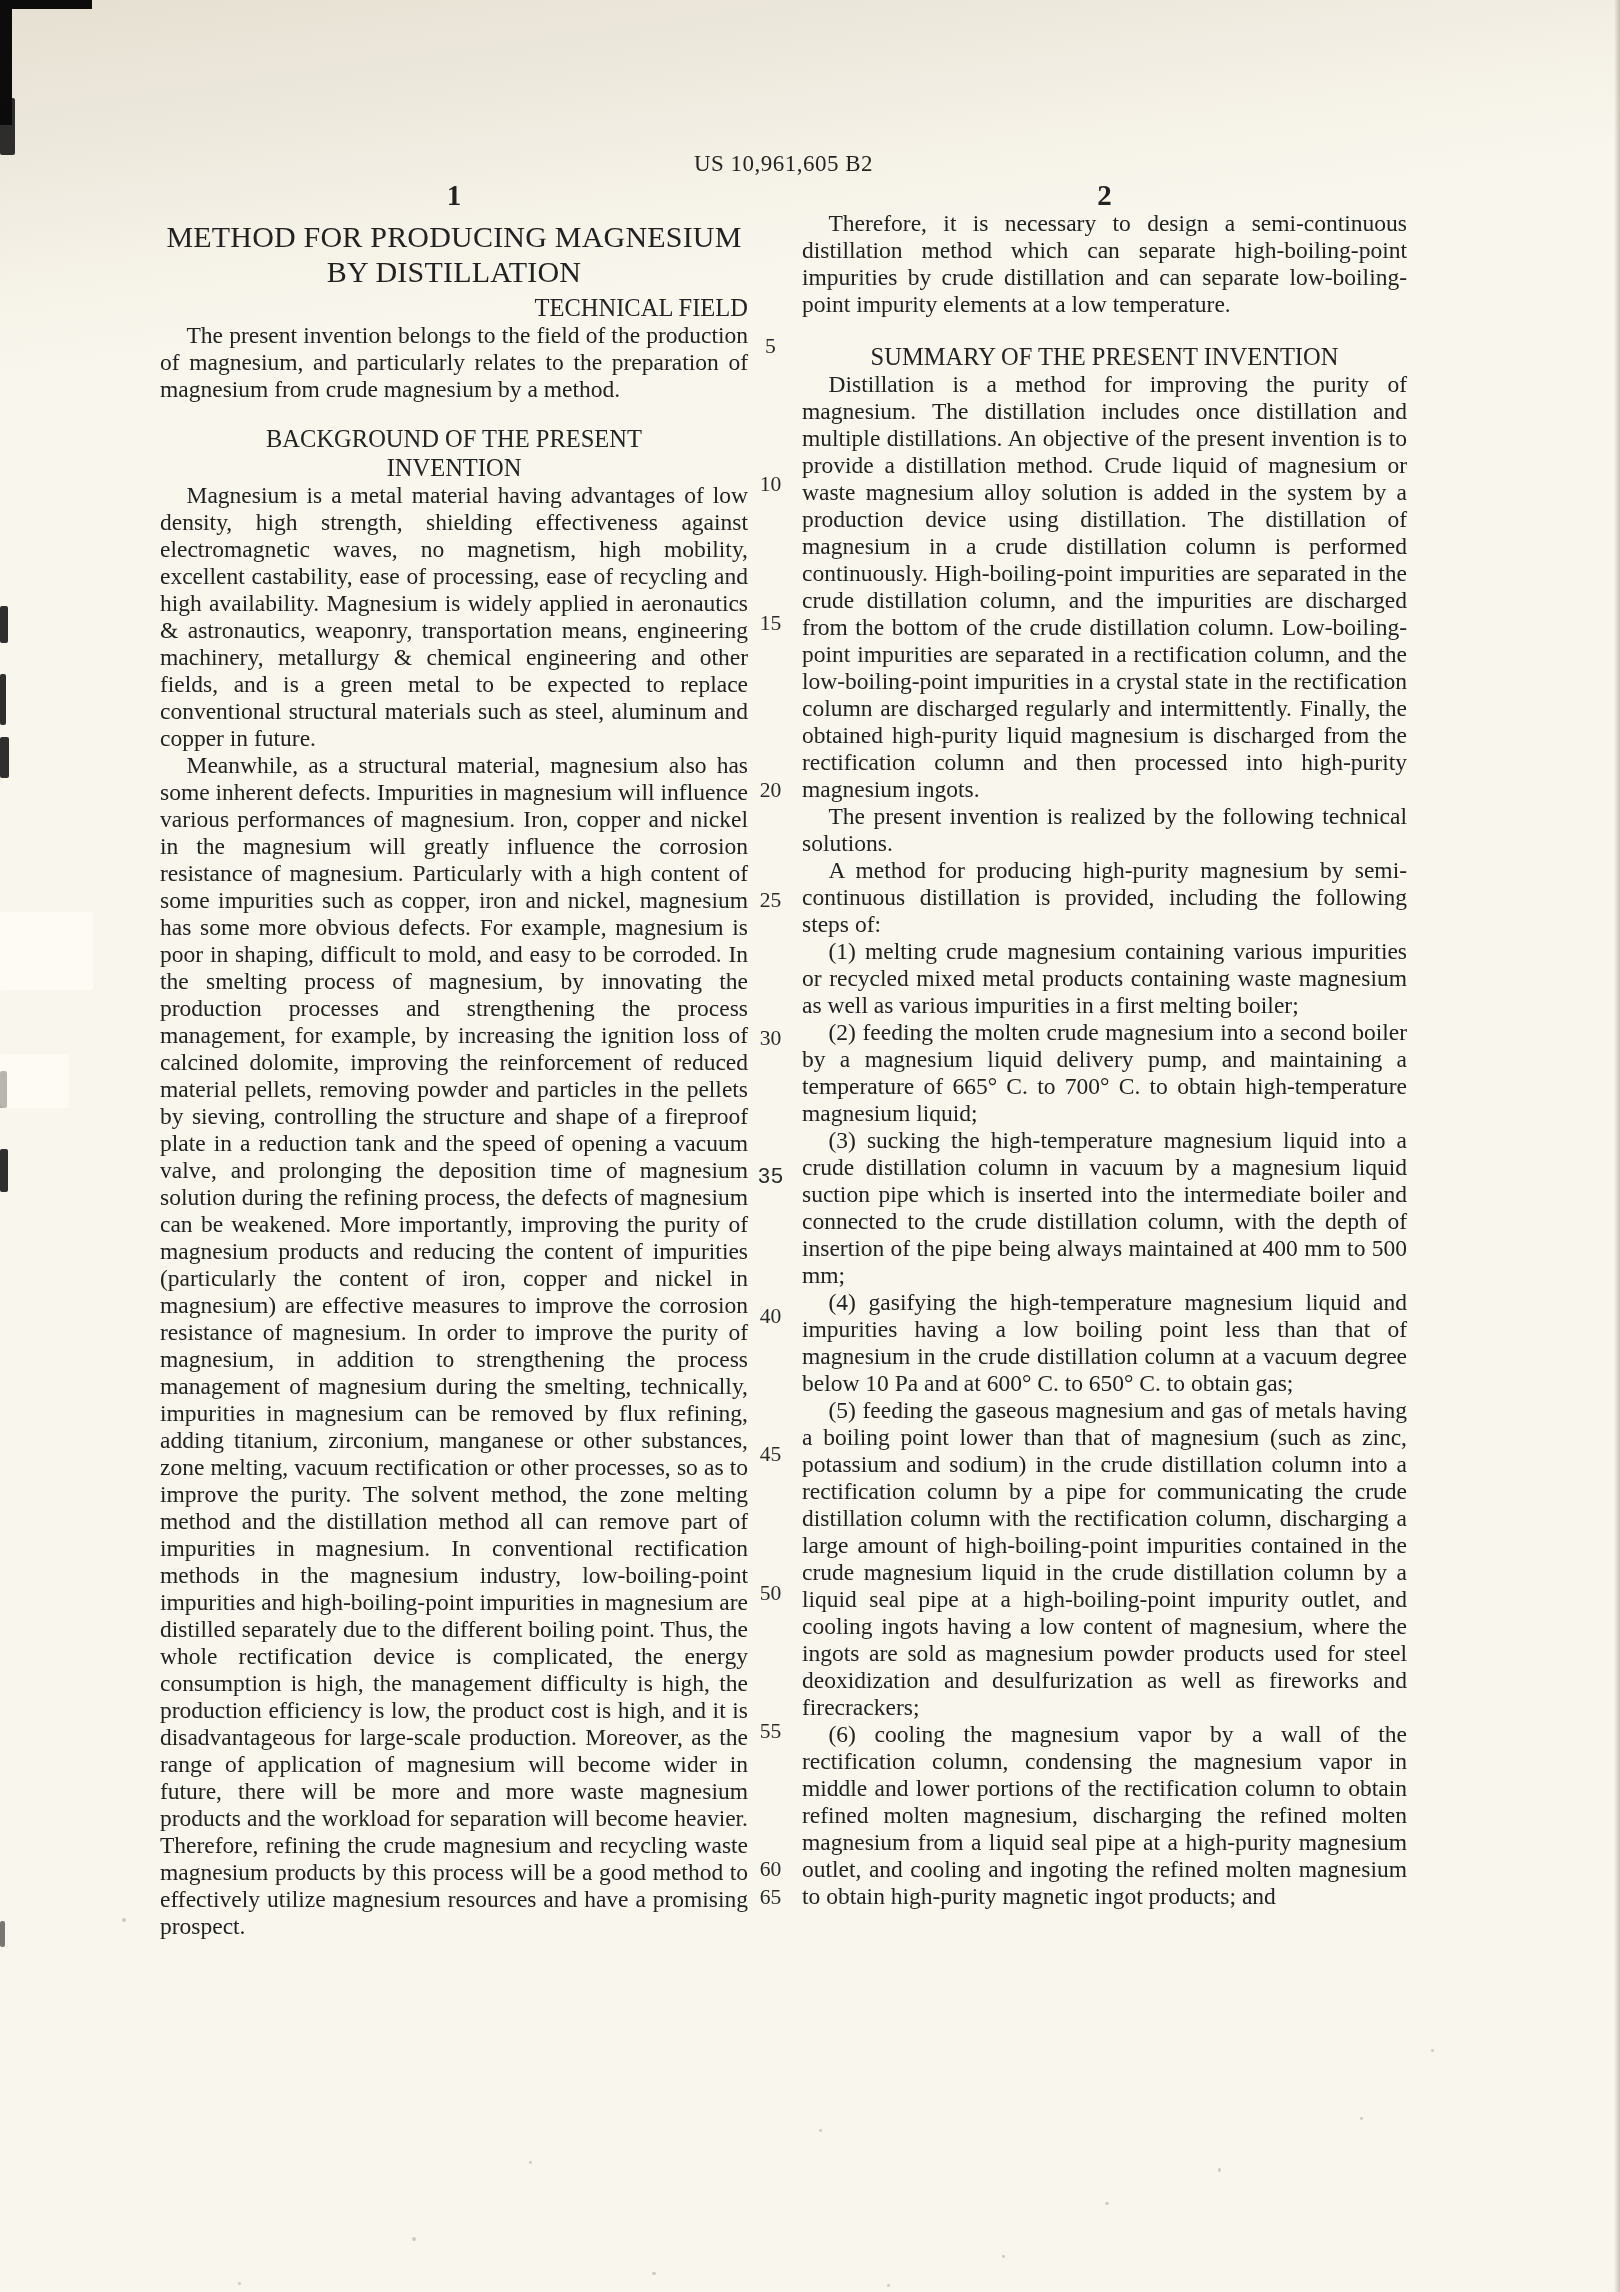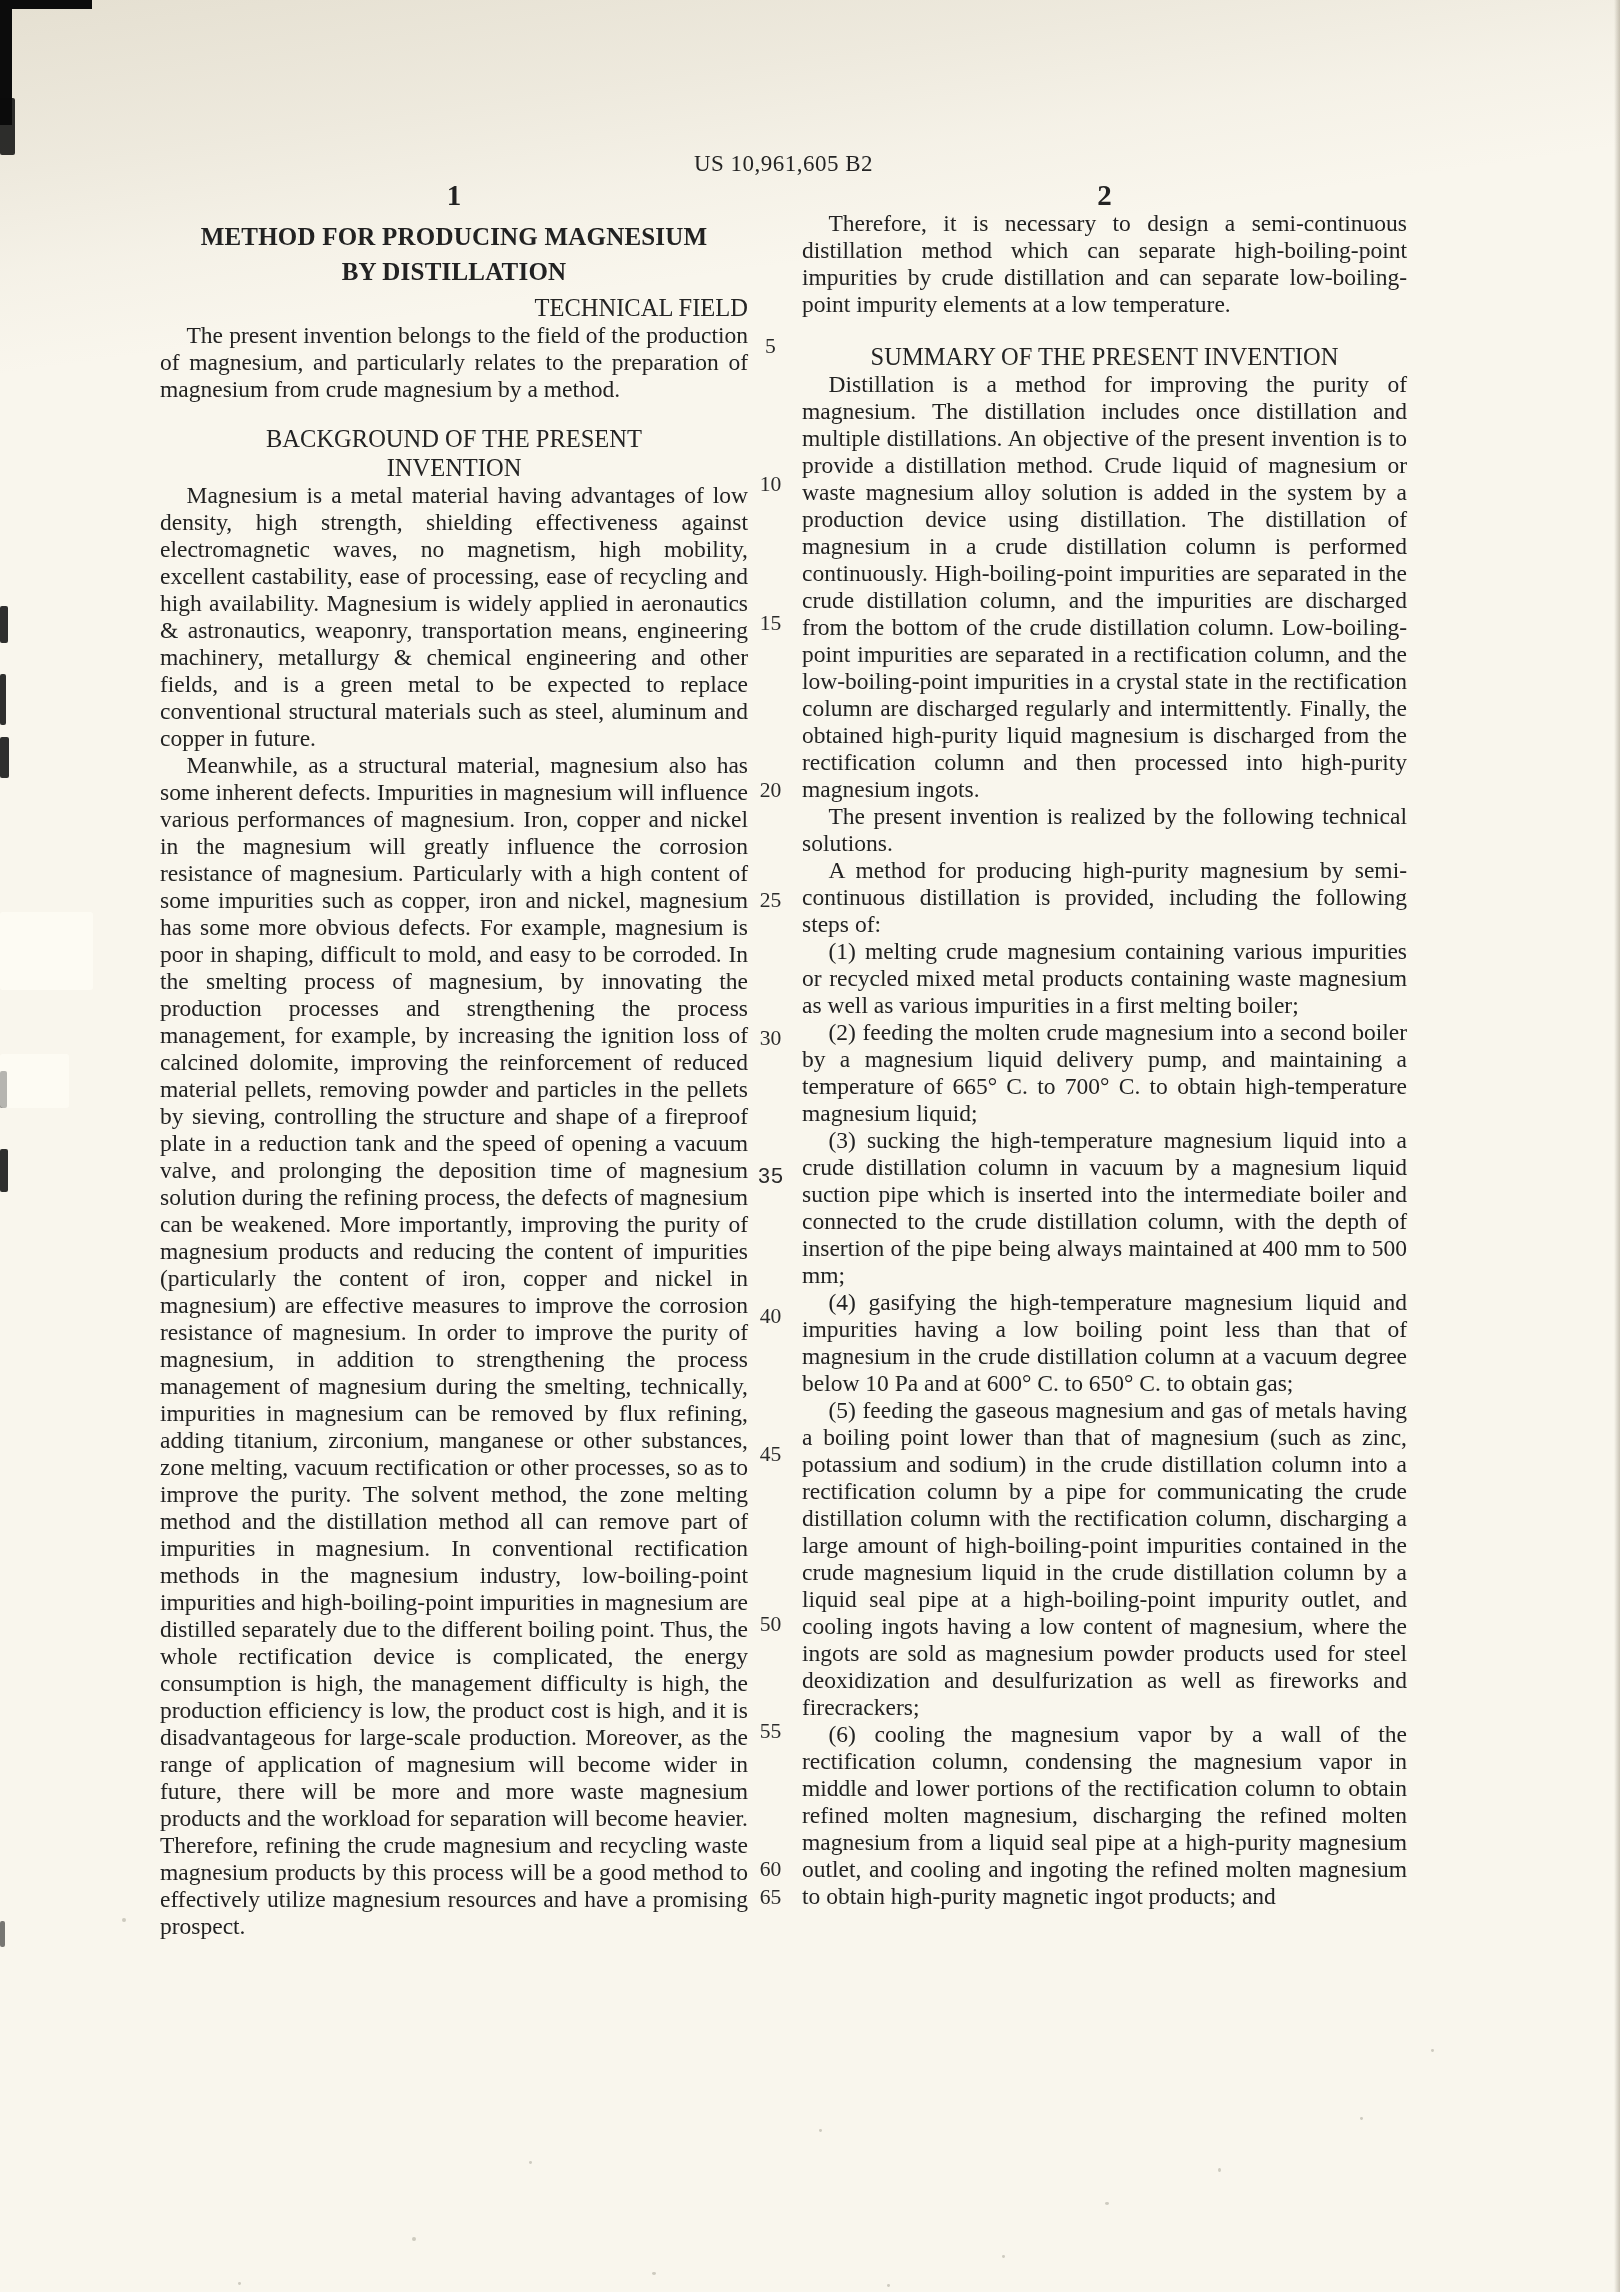--- a/index.html
+++ b/index.html
@@ -34,22 +34,22 @@
 
   .patent-number{
     position:absolute;left:160px;top:151px;width:1247px;
     text-align:center;font-size:23px;letter-spacing:0.5px;color:#242424;
   }
   .col{position:absolute;top:181px;}
   .col-left{left:160px;width:588px;}
   .col-right{left:802px;width:605px;}
   .col-number{font-weight:bold;font-size:29px;text-align:center;line-height:29px;color:#222;}
   .invention-title{
-    margin-top:8.8px;text-align:center;font-weight:bold;
-    font-size:25px;line-height:35px;letter-spacing:0.2px;color:#222;
+    margin-top:8.8px;text-align:center;font-weight:normal;
+    font-size:30px;line-height:35px;letter-spacing:0.2px;color:#222;
   }
   .section-heading{
     text-align:center;font-size:24.5px;line-height:29px;color:#242424;
   }
   .h-technical{margin-top:4px;text-align:right;}
   .h-background{margin-top:21.6px;}
   .h-summary{margin-top:23.5px;}
   .body-text{font-size:23.5px;line-height:27px;text-align:justify;color:#222;}
   .body-text p{margin:0;text-indent:26.5px;}
   .mt-first{margin-top:29px;}
@@ -101,21 +101,21 @@
 
   <span class="gutter-num" style="top:335px;">5</span>
   <span class="gutter-num" style="top:473px;">10</span>
   <span class="gutter-num" style="top:612px;">15</span>
   <span class="gutter-num" style="top:779px;">20</span>
   <span class="gutter-num" style="top:889px;">25</span>
   <span class="gutter-num" style="top:1027px;">30</span>
   <span class="gutter-num" style="top:1166px;font-family:Liberation Mono, monospace;">35</span>
   <span class="gutter-num" style="top:1305px;">40</span>
   <span class="gutter-num" style="top:1443px;">45</span>
-  <span class="gutter-num" style="top:1582px;margin-top:31px;">50</span>
+  <span class="gutter-num" style="top:1582px;">50</span>
   <span class="gutter-num" style="top:1720px;">55</span>
   <span class="gutter-num" style="top:1858px;">60</span>
   <span class="gutter-num" style="top:1886px;">65</span>
 
   <div class="col col-left">
     <div class="col-number">1</div>
     <div class="invention-title">
       <span>METHOD FOR PRODUCING MAGNESIUM</span><br>
       <span>BY DISTILLATION</span>
     </div>

